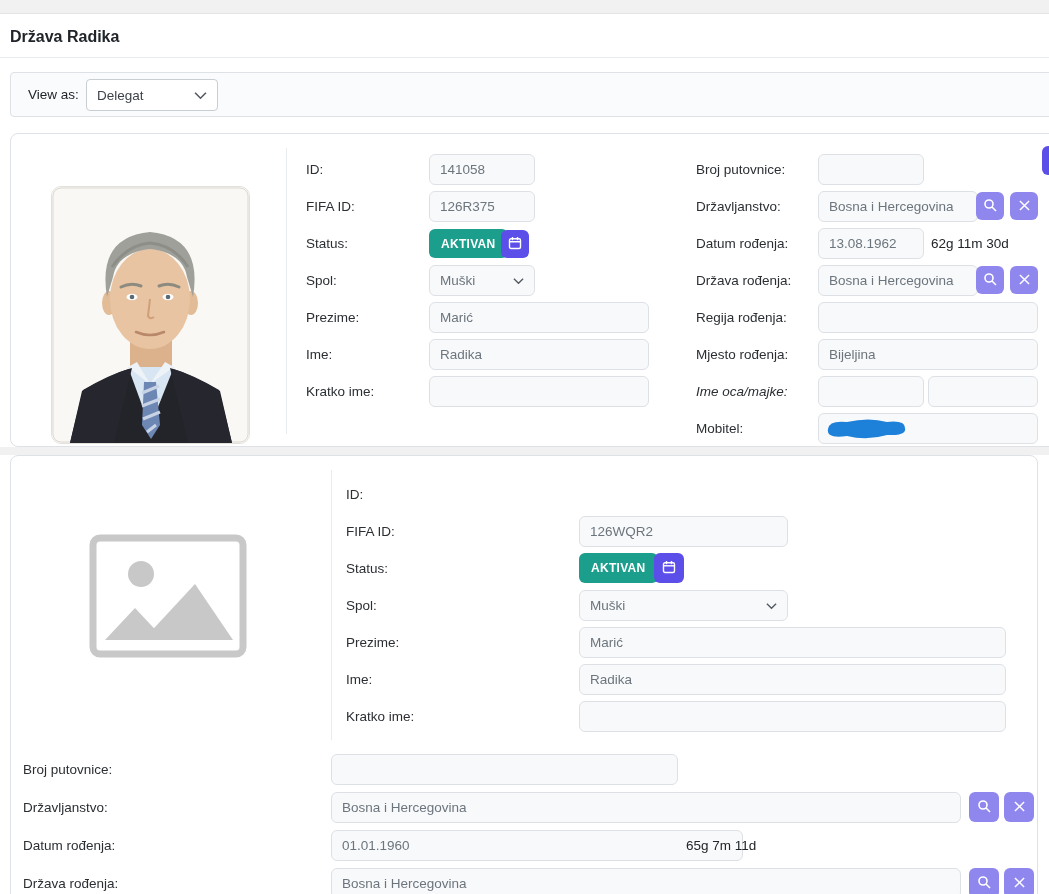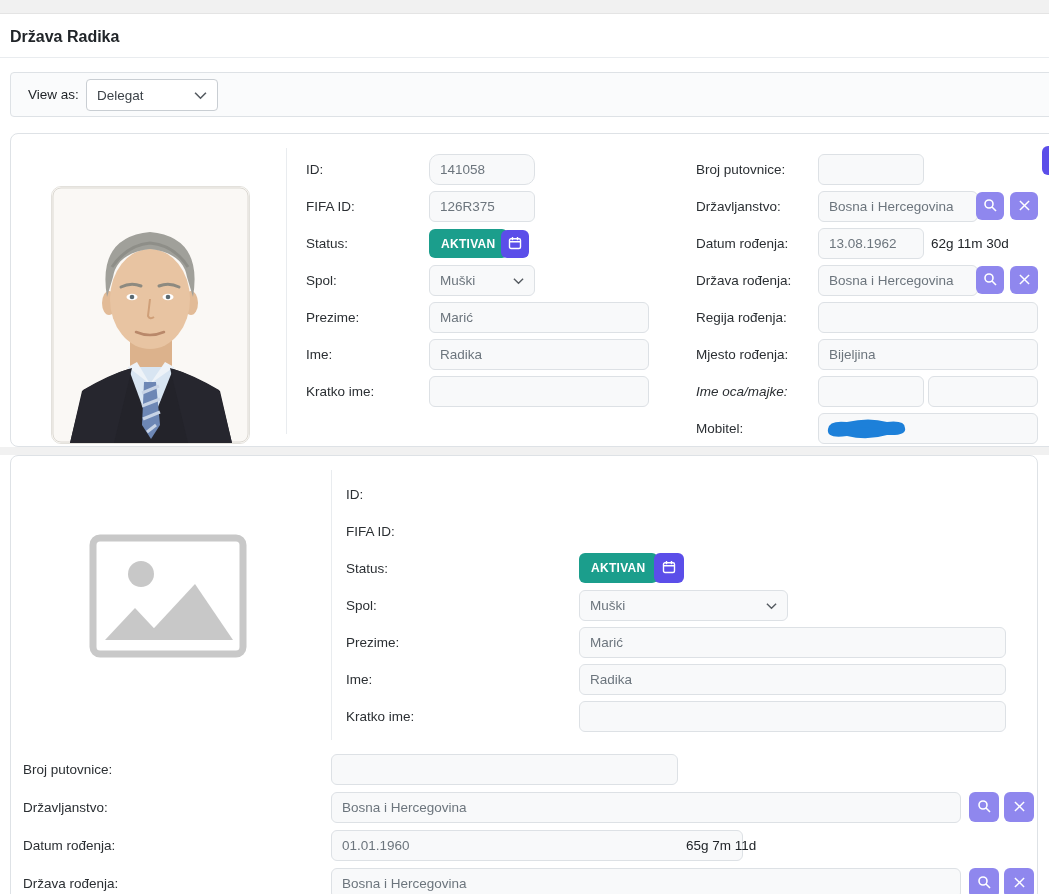--- a/index.html
+++ b/index.html
@@ -81,21 +81,21 @@
         <ellipse cx="116" cy="110" rx="5.5" ry="3.2" fill="#fff"></ellipse>
           <circle cx="116" cy="110" r="2.3" fill="#5a6a72"></circle>
         <path d="M98 112 L96 129 Q98 133 102 130" stroke="#cf9f78" stroke-width="2" fill="none"></path>
         <path d="M84 145 Q98 151 112 145" stroke="#b9886a" stroke-width="2.5" fill="none" stroke-linecap="round"></path>
       </svg>
     </div>
     <div class="divider-v" style="left:275px;top:14px;height:286px;"></div>
     <button class="clipped-btn"></button>
 
     <span class="lbl" style="left:295px;top:20px;">ID:</span>
-    <input class="inp" style="left: 418px; top: 20px; width: 106px; border-radius: 10px;" value="141058">
+    <input class="inp" style="left: 418px; top: 20px; width: 106px;" value="141058">
 
     <span class="lbl" style="left:295px;top:57px;">FIFA ID:</span>
     <input class="inp" style="left: 418px; top: 57px; width: 106px;" value="126R375">
 
     <span class="lbl" style="left:295px;top:94px;">Status:</span>
     <button class="btn-status" style="left:418px;top:95px;">AKTIVAN</button>
     <button class="btn-icon" style="left:490px;top:96px;">
       <span>
         <svg width="14" height="14" viewBox="0 0 14 14" fill="none" stroke="#fff" stroke-width="1.4">
             <rect x="1.5" y="2.8" width="11" height="9.7" rx="1.5"></rect>
@@ -191,20 +191,21 @@
         <circle cx="52" cy="40" r="13" fill="#c8c8c8"></circle>
         <path d="M16 106 L46 74 L76 106 Z" fill="#c8c8c8"></path>
         <path d="M54 106 L106 50 L144 106 Z" fill="#c8c8c8"></path>
       </svg>
     </div>
     <div class="divider-v" style="left:320px;top:14px;height:270px;"></div>
 
     <span class="lbl" style="left:335px;top:23px;">ID:</span>
 
     <span class="lbl" style="left:335px;top:60px;">FIFA ID:</span>
+    <input class="inp" style="left: 568px; top: 60px; width: 209px;" value="126WQR2">
 
     <span class="lbl" style="left:335px;top:97px;">Status:</span>
     <button class="btn-status" style="left:568px;top:97px;height:30px;">AKTIVAN</button>
     <button class="btn-icon btn-lg" style="left:643px;top:97px;">
       <span>
         <svg width="14" height="14" viewBox="0 0 14 14" fill="none" stroke="#fff" stroke-width="1.4">
             <rect x="1.5" y="2.8" width="11" height="9.7" rx="1.5"></rect>
             <line x1="4.5" y1="1" x2="4.5" y2="4.2"></line>
             <line x1="9.5" y1="1" x2="9.5" y2="4.2"></line>
             <line x1="1.5" y1="5.8" x2="12.5" y2="5.8"></line>

